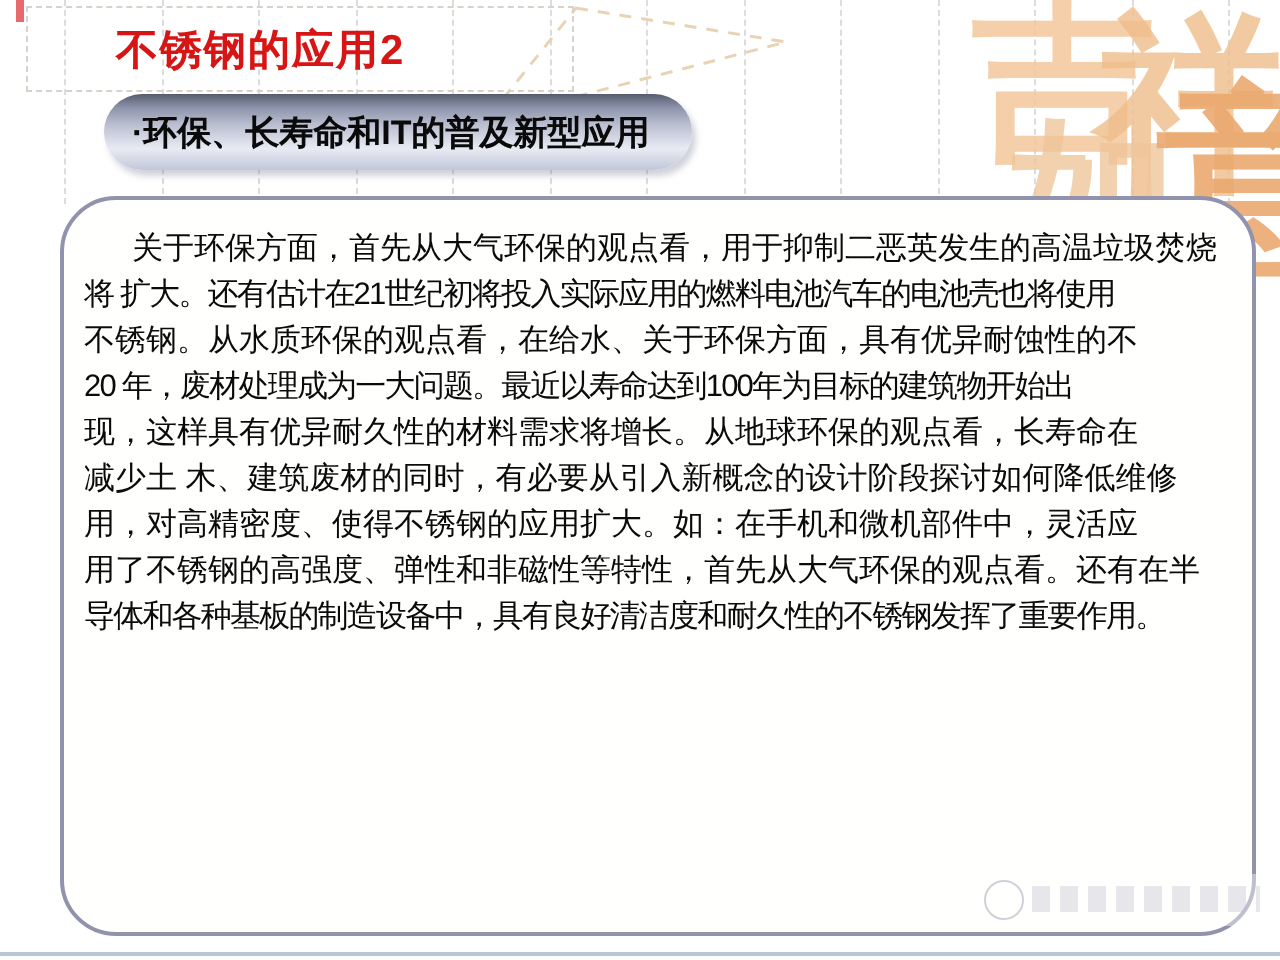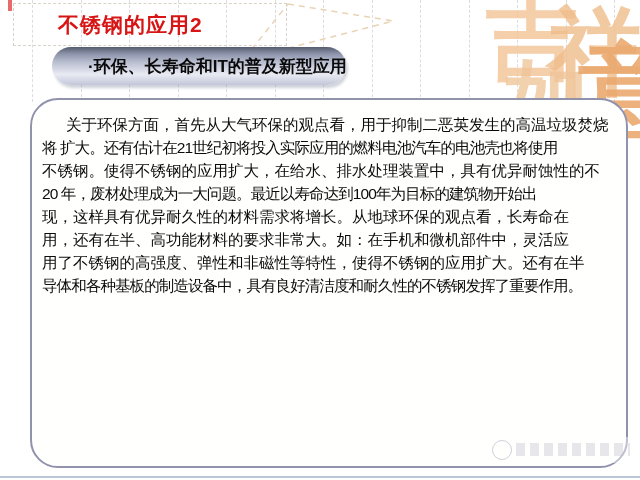--- a/index.html
+++ b/index.html
@@ -34,21 +34,21 @@
   }
   
   .subtitle-capsule{
     position:absolute;left:52px;top:47px;width:294px;height:38px;z-index:4;
     border-radius:19px;
     background:linear-gradient(180deg,#565c6e 0%,#8d93aa 18%,#b9bed0 40%,#e9ebf3 72%,#c2c6d8 100%);
     box-shadow:2px 3px 3px rgba(120,125,150,.35);
     display:flex;align-items:center;
   }
   .subtitle-capsule .subtitle-text{
-    padding-left:36px;font-size:17px;font-weight:bold;color:#0a0a0a;
+    padding-left:14px;font-size:17px;font-weight:bold;color:#0a0a0a;
     white-space:nowrap;
     text-align:center;
   }
   
   .body-box{
     position:absolute;left:30px;top:98px;width:598px;height:370px;z-index:5;
     background:#fffffe;border:2px solid #9193ad;border-radius:28px;
     box-sizing:border-box;padding:13px 8px 0 10px;overflow:hidden;
   }
   .body-par{margin:0;}
@@ -116,29 +116,30 @@
   <div class="page-title" style="color: rgb(216, 21, 21);">不锈钢的应用2</div>
 
   <div class="subtitle-capsule">
     <span class="subtitle-text">·环保、长寿命和IT的普及新型应用</span>
   </div>
 
   <div class="body-box" id="body-box">
       <div class="body-par">
         <div class="body-line first">关于环保方面，首先从大气环保的观点看，用于抑制二恶英发生的高温垃圾焚烧</div>
         <div class="body-line tight">将 扩大。还有估计在21世纪初将投入实际应用的燃料电池汽车的电池壳也将使用</div>
-        <div class="body-line">不锈钢。使得不锈钢的应用扩大，在给水、排水处理装置中，具有优异耐蚀性的不</div>
+        <div class="body-line">不锈钢。从水质环保的观点看，在给水、关于环保方面，具有优异耐蚀性的不</div>
       </div>
       <div class="body-par">
         <div class="body-line tight">20 年，废材处理成为一大问题。最近以寿命达到100年为目标的建筑物开始出</div>
         <div class="body-line">现，这样具有优异耐久性的材料需求将增长。从地球环保的观点看，长寿命在</div>
+        <div class="body-line">减少土 木、建筑废材的同时，有必要从引入新概念的设计阶段探讨如何降低维修</div>
       </div>
       <div class="body-par">
-        <div class="body-line">用，还有在半、高功能材料的要求非常大。如：在手机和微机部件中，灵活应</div>
-        <div class="body-line">用了不锈钢的高强度、弹性和非磁性等特性，使得不锈钢的应用扩大。还有在半</div>
+        <div class="body-line">用，对高精密度、使得不锈钢的应用扩大。如：在手机和微机部件中，灵活应</div>
+        <div class="body-line">用了不锈钢的高强度、弹性和非磁性等特性，首先从大气环保的观点看。还有在半</div>
         <div class="body-line tight">导体和各种基板的制造设备中，具有良好清洁度和耐久性的不锈钢发挥了重要作用。</div>
       </div>
     </div>
 
   <div class="site-watermark">
     <span class="wm-circle"></span>
     <span class="wm-bars"></span>
   </div>
 
   <div class="bottom-line"></div>

